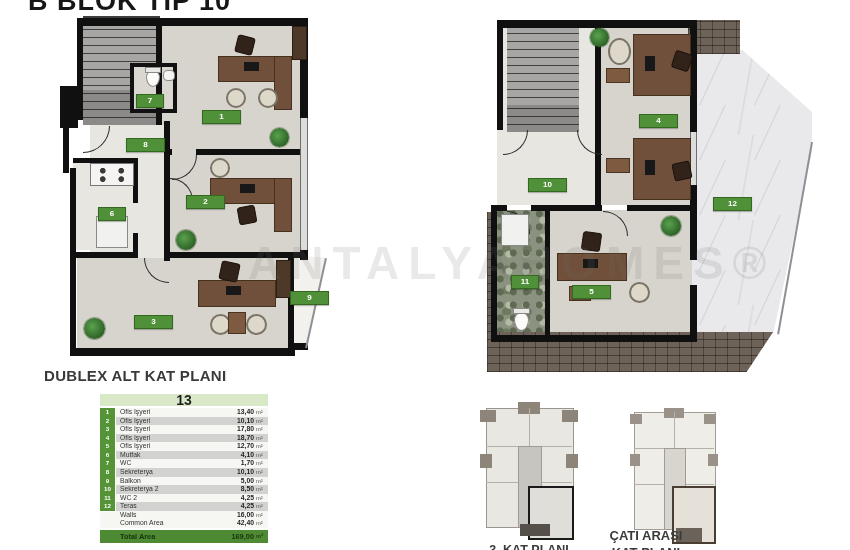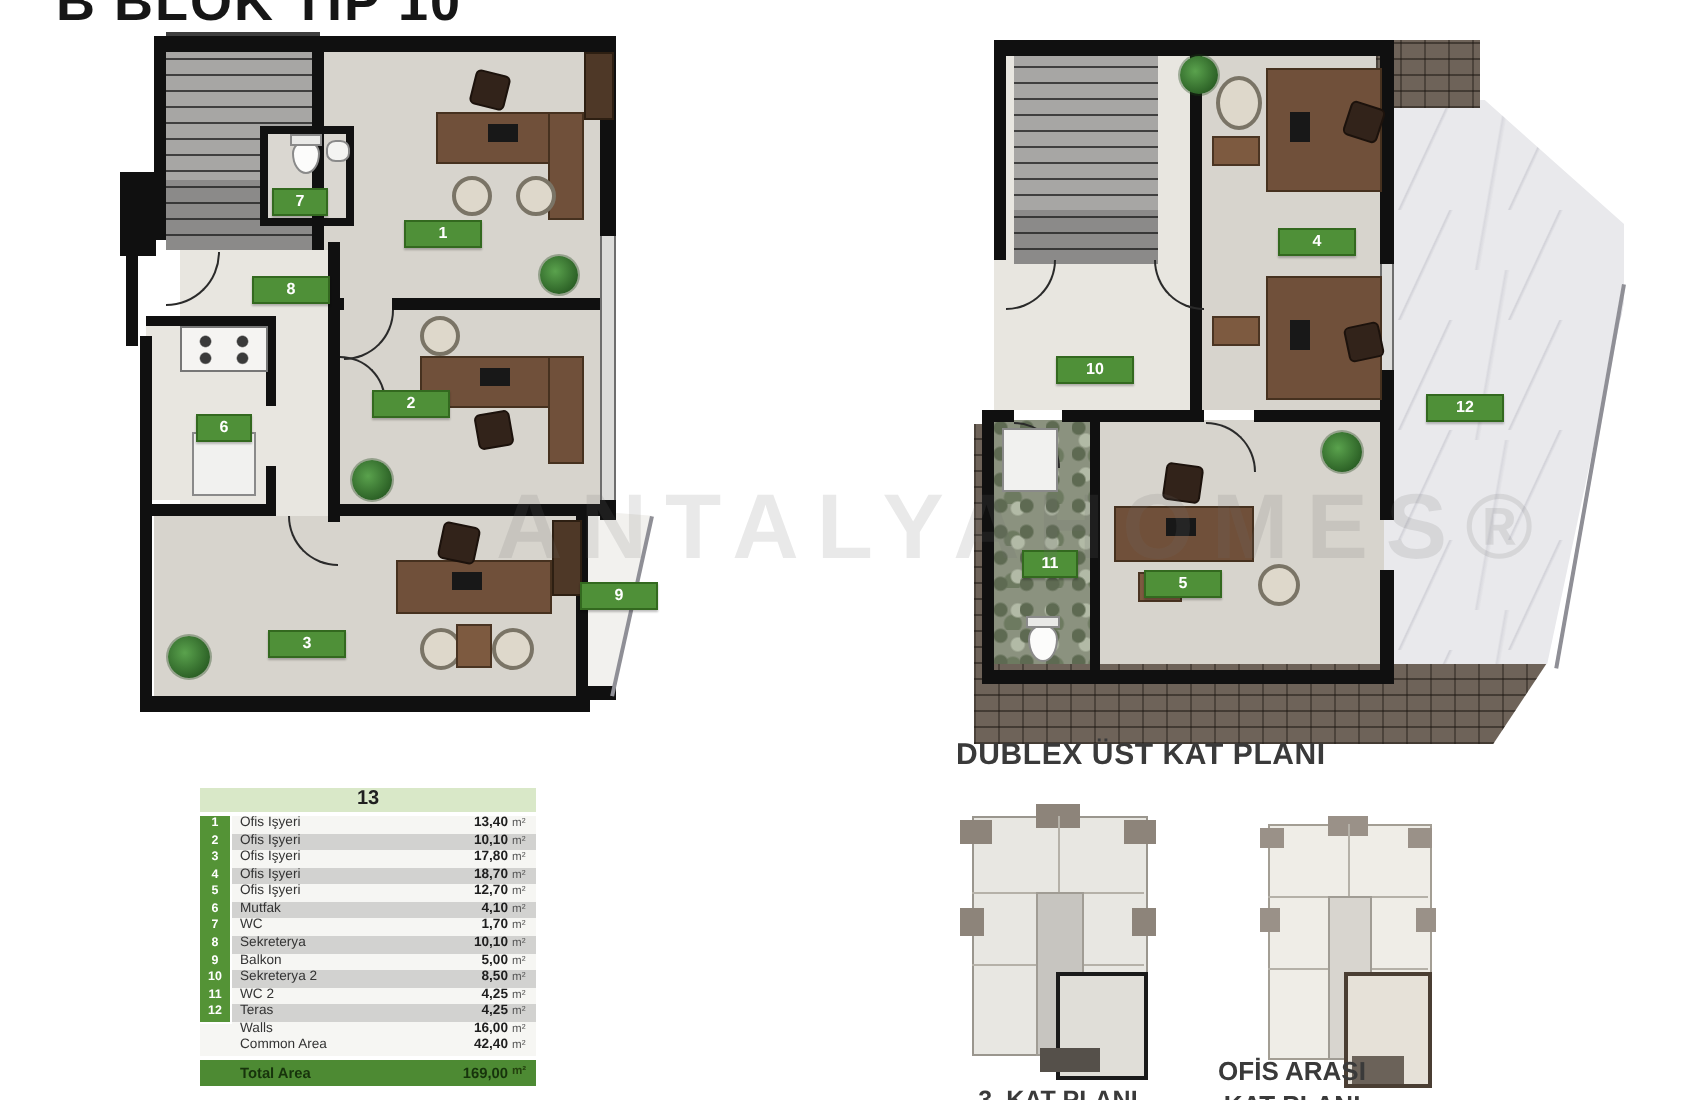--- a/index.html
+++ b/index.html
@@ -75,21 +75,21 @@
   .shower{position:absolute;background:#f1f1ef;border:1px solid #8a8a8a;z-index:9;}
   .arc{position:absolute;z-index:7;}
   .arc-dl{border-left:1px solid #2a2a2a;border-bottom:1px solid #2a2a2a;border-radius:0 0 0 100%;}
   .arc-dr{border-right:1px solid #2a2a2a;border-bottom:1px solid #2a2a2a;border-radius:0 0 100% 0;}
   .arc-ur{border-right:1px solid #2a2a2a;border-top:1px solid #2a2a2a;border-radius:0 100% 0 0;}
   
   .area-table{position:absolute;left:100px;top:394px;width:168px;z-index:10;}
   .tbl-title{height:14px;line-height:14px;background:#d9e8c8;border-top:2px solid #4d8a33;
              border-bottom:1px solid #fff;text-align:center;font-size:8.5px;font-weight:700;color:#1f1f1f;}
   .tbl-unit{height:12px;line-height:12px;background:#d9e8c8;border-bottom:2px solid #fff;
-            text-align:center;font-size:10px;font-weight:700;color:#1f1f1f;}
+            text-align:center;font-size:14px;font-weight:700;color:#1f1f1f;}
   .trow{display:grid;grid-template-columns:16px 1fr 32px 14px;height:8.57px;line-height:8.57px;
         font-size:6.8px;color:#333;background:#f6f6f3;}
   .trow.alt{background:#d2d2d0;}
   .tc-no{color:#fff;text-align:center;font-weight:700;font-size:6.2px;}
   .tc-no.filled{background:#549336;border-right:1px solid #fff;border-bottom:1px solid #fff;}
   .tc-name{padding-left:4px;white-space:nowrap;overflow:hidden;}
   .tc-area{text-align:right;font-weight:700;color:#1e1e1e;}
   .tc-unit{padding-left:2px;color:#555;font-size:5.8px;}
   .tbl-total{display:grid;grid-template-columns:16px 1fr 32px 14px;height:13px;line-height:13px;
              background:#4d8a33;margin-top:2px;font-size:7.4px;font-weight:700;color:#17330c;}
@@ -182,20 +182,21 @@
     <div class="fridge" style="left:36px;top:198px;width:30px;height:30px;"></div>
 
     <div class="rlabel" style="left:142px;top:92px;">1</div>
     <div class="rlabel" style="left:126px;top:177px;">2</div>
     <div class="rlabel" style="left:74px;top:297px;">3</div>
     <div class="rlabel small" style="left:38px;top:189px;">6</div>
     <div class="rlabel small" style="left:76px;top:76px;">7</div>
     <div class="rlabel" style="left:66px;top:120px;">8</div>
     <div class="rlabel" style="left:230px;top:273px;">9</div>
   </div>
+  <div class="plan-caption cap-lower">DUBLEX ALT KAT PLANI</div>
 
   <div class="plan plan-upper">
 
     <div class="floor f-hall" style="left:10px;top:5px;width:100px;height:180px;"></div>
     <div class="floor stairs" style="left:20px;top:8px;width:72px;height:77px;"></div>
     <div class="floor stairs-low" style="left:20px;top:85px;width:72px;height:27px;"></div>
     <div class="floor f-office" style="left:113px;top:5px;width:92px;height:180px;"></div>
     <div class="floor moss" style="left:10px;top:190px;width:52px;height:130px;"></div>
     <div class="floor f-office" style="left:62px;top:190px;width:146px;height:130px;"></div>
     <div class="floor marble" style="left:205px;top:30px;width:120px;height:282px;clip-path:polygon(0 0,42% 0,100% 22%,100% 36%,68% 100%,0 100%);"></div>
@@ -244,21 +245,20 @@
     <div class="shower" style="left:14px;top:194px;width:26px;height:30px;"></div>
     <div class="toilet" style="left:27px;top:292px;width:13px;height:17px;"></div>
     <div class="tank" style="left:26px;top:288px;width:15px;height:4px;"></div>
 
     <div class="rlabel" style="left:152px;top:94px;">4</div>
     <div class="rlabel" style="left:85px;top:265px;">5</div>
     <div class="rlabel" style="left:41px;top:158px;">10</div>
     <div class="rlabel small" style="left:24px;top:255px;">11</div>
     <div class="rlabel" style="left:226px;top:177px;">12</div>
   </div>
-  <div class="plan-caption cap-upper">DUBLEX ÜST KAT PLANI</div>
 
   <div class="watermark">ANTALYAHOMES®</div>
 
   <div class="area-table">
     <div class="tbl-unit">13</div>
     <div>
         <div class="trow">
           <span class="tc-no filled">1</span>
           <span class="tc-name">Ofis İşyeri</span>
           <span class="tc-area">13,40</span>
@@ -374,16 +374,16 @@
     <div class="mroof" style="left:74px;top:6px;width:12px;height:10px;background:#9a9188;"></div>
     <div class="mroof" style="left:0;top:46px;width:10px;height:12px;background:#9a9188;"></div>
     <div class="mroof" style="left:78px;top:46px;width:10px;height:12px;background:#9a9188;"></div>
     <div class="ml" style="left:4px;top:40px;width:80px;height:1px;"></div>
     <div class="ml" style="left:4px;top:76px;width:80px;height:1px;"></div>
     <div class="ml" style="left:44px;top:4px;width:1px;height:36px;"></div>
     <div class="mcore" style="left:34px;top:40px;width:20px;height:80px;background:#d8d5cf;"></div>
     <div class="munit" style="left:42px;top:78px;width:40px;height:54px;border-color:#4a3e33;background:#e6e1d8;"></div>
     <div class="mdark" style="left:46px;top:120px;width:26px;height:14px;background:#6b6259;"></div>
   </div>
-  <div class="mini-caption" style="left:606px;top:528px;width:80px;font-size:13px;">OFİS ARASI</div>
+  <div class="mini-caption" style="left:606px;top:528px;width:80px;font-size:13px;">ÇATI ARASI</div>
   <div class="mini-caption" style="left:606px;top:545px;width:80px;font-size:13px;">KAT PLANI</div>
 
 </div>
 
 </body></html>

